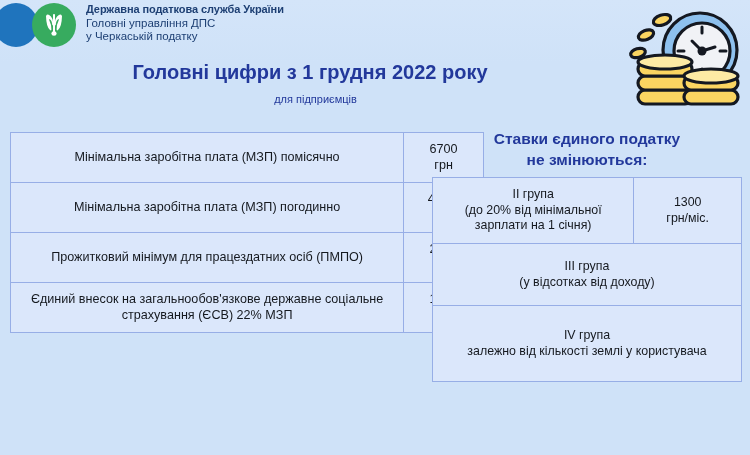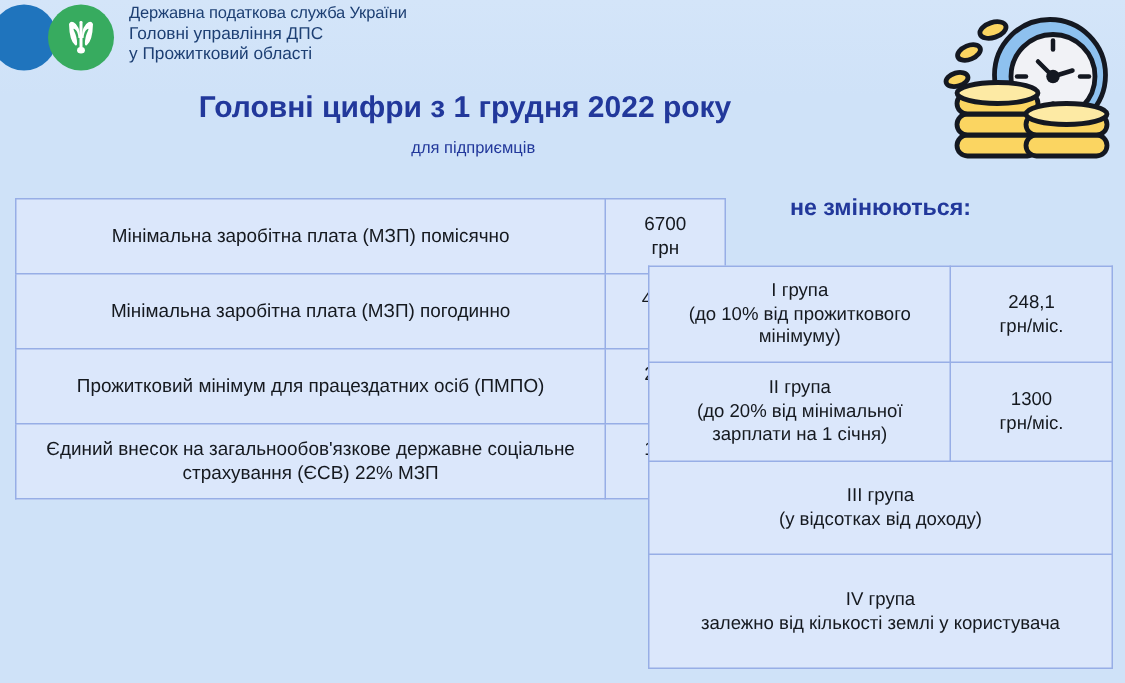--- a/index.html
+++ b/index.html
@@ -61,21 +61,21 @@
   }
   .header-text {
     position: absolute;
     left: 86px;
     top: 3px;
     color: #1d3f73;
     line-height: 13.5px;
   }
   .header-line1 {
     font-size: 11px;
-    font-weight: normal;
+    font-weight: bold;
     letter-spacing: -0.1px;
     display: block;
   }
   .header-line2, .header-line3 {
     font-size: 11.5px;
     font-weight: normal;
     display: block;
   }
 
   
@@ -194,21 +194,21 @@
             <path d="M3 4 q0.3 11 4 14 q1.2 1 1.4 -0.6 q0.2 -4.4 -2.2 -9.3 q-0.6 -1.2 0.5 -0.8 q2.2 1 2.6 6 l1.2 0 q-0.3 -8.2 -4.4 -10.4 q-2 -1.1 -3.1 1.1z"></path>
             <path d="M19 4 q-0.3 11 -4 14 q-1.2 1 -1.4 -0.6 q-0.2 -4.4 2.2 -9.3 q0.6 -1.2 -0.5 -0.8 q-2.2 1 -2.6 6 l-1.2 0 q0.3 -8.2 4.4 -10.4 q2 -1.1 3.1 1.1z"></path>
             <ellipse cx="11" cy="21.5" rx="2.6" ry="2.2"></ellipse>
           </g>
         </svg>
       </div>
     </div>
     <div class="header-text">
       <span class="header-line1">Державна податкова служба України</span>
       <span class="header-line2">Головні управління ДПС</span>
-      <span class="header-line3">у Прожитковий області</span>
+      <span class="header-line3">у Черкаській податку</span>
     </div>
   </div>
 
   <div class="title-block">
     <span class="title-main">Головні цифри  з 1 грудня 2022 року</span>
     <span class="title-sub">для підприємців</span>
   </div>
 
   <div class="illustration">
     <svg width="126" height="122" viewBox="0 0 126 122">
@@ -278,35 +278,26 @@
         <td class="label">Єдиний внесок на загальнообов'язкове державне соціальне страхування (ЄСВ) 22% МЗП</td>
         <td class="value">
           <span>1474</span><br>
           <span>грн</span>
         </td>
       </tr>
     </tbody>
   </table>
 
   <div class="right-heading">
+    <span>Ставки єдиного  податку</span>
     <span>не змінюються:</span>
   </div>
 
   <table class="table-right">
     <tbody>
-      <tr class="r1">
-        <td class="grp">
-          <span>І група</span><br>
-          <span>(до 10% від прожиткового мінімуму)</span>
-        </td>
-        <td class="amt">
-          <span>248,1</span><br>
-          <span>грн/міс.</span>
-        </td>
-      </tr>
       <tr class="r2">
         <td class="grp">
           <span>ІІ група</span><br>
           <span>(до 20% від мінімальної зарплати на 1 січня)</span>
         </td>
         <td class="amt">
           <span>1300</span><br>
           <span>грн/міс.</span>
         </td>
       </tr>

